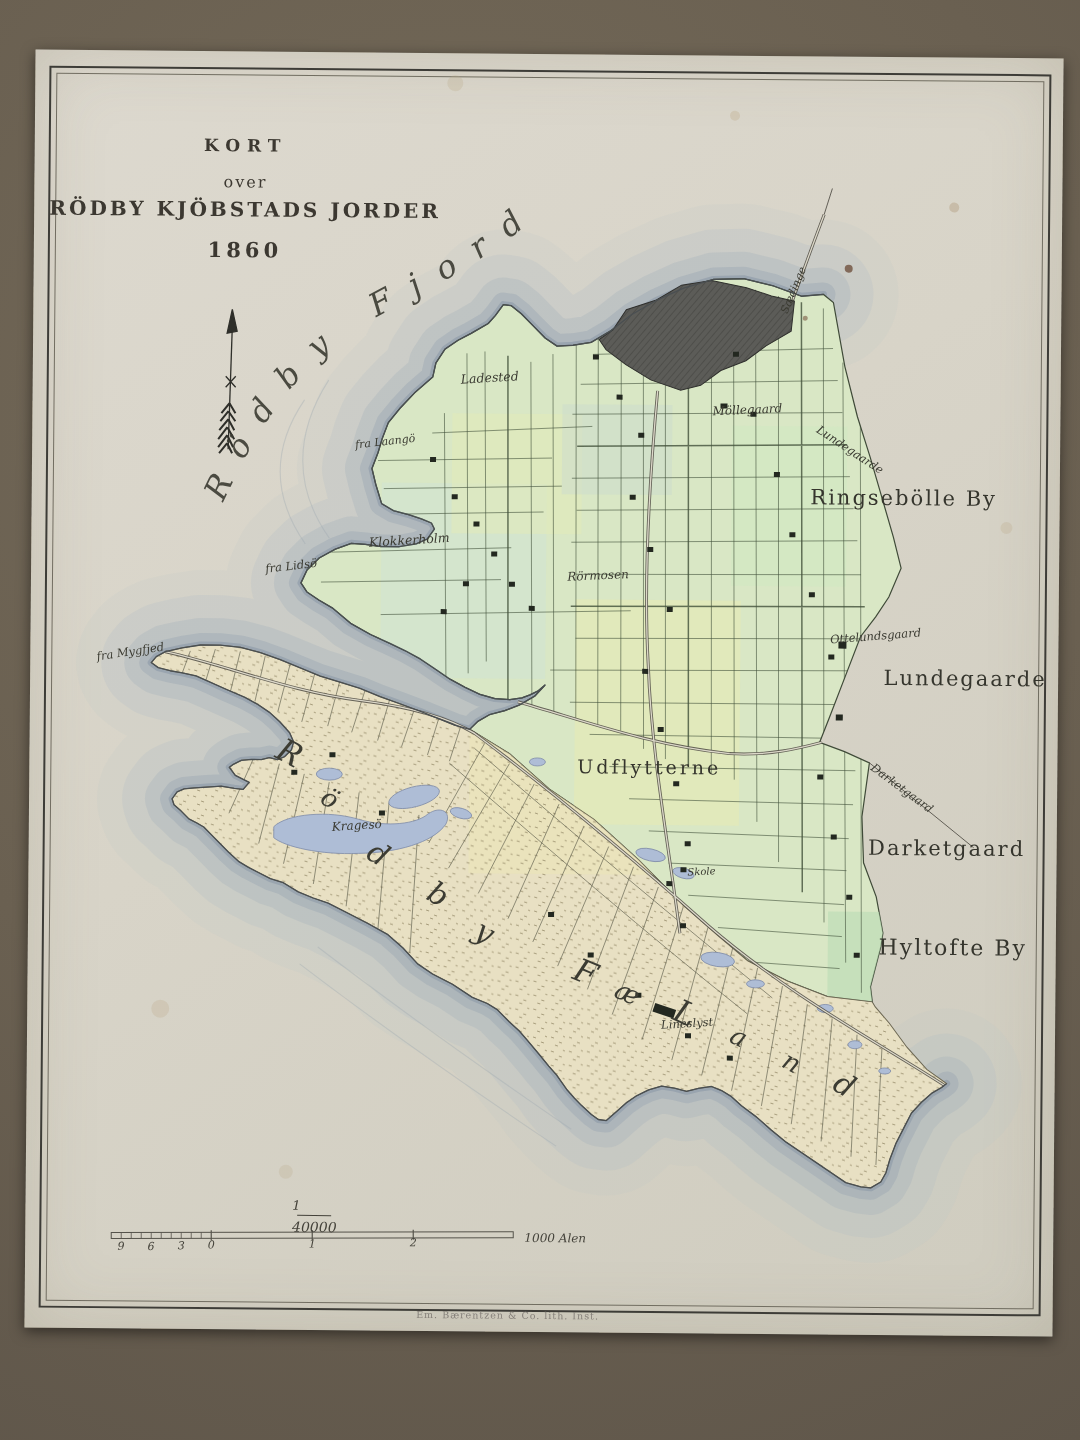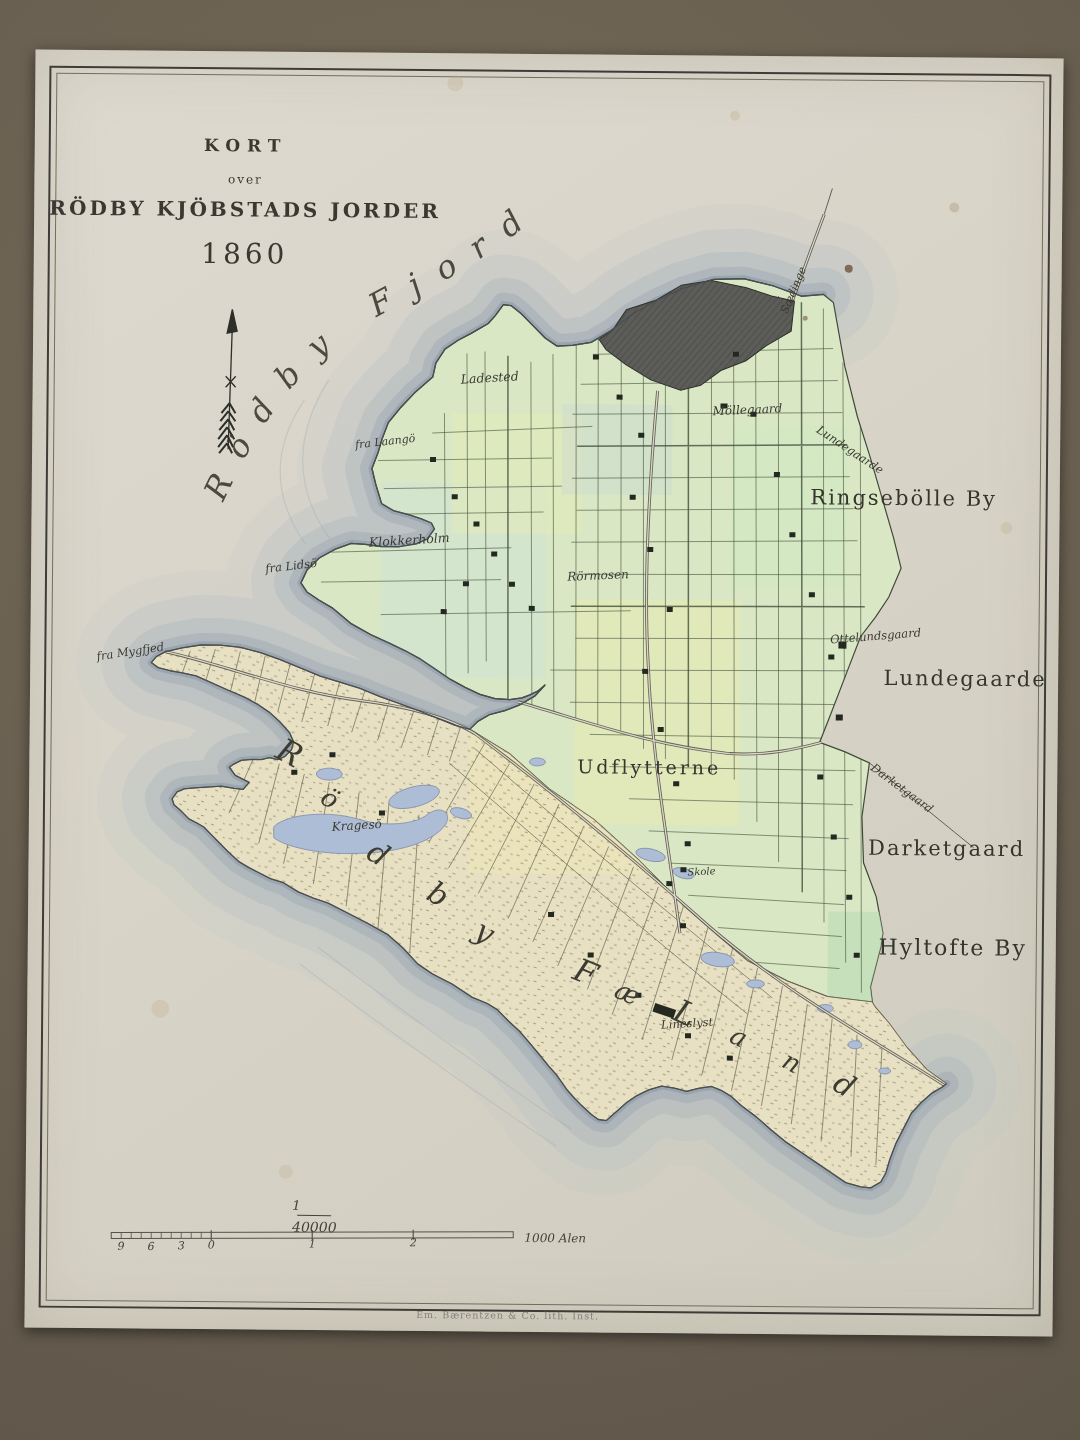--- a/index.html
+++ b/index.html
@@ -15,23 +15,23 @@
     box-shadow:0 4px 14px rgba(0,0,0,.5), inset 0 0 70px rgba(125,112,88,.22);
   }
   .border-outer{position:absolute;left:14px;top:16px;right:12px;bottom:20px;border:2.5px solid #3d3c37;}
   .border-inner{position:absolute;left:21px;top:23px;right:19px;bottom:27px;border:1px solid #716d61;}
   .map-svg{position:absolute;left:0;top:0;width:1028px;height:1278px;}
   .lbl{position:absolute;transform:translate(-50%,-50%);white-space:nowrap;color:#3a3a31;}
   .it{font-style:italic;}
   .big{font-size:21px;letter-spacing:2px;color:#35352d;}
   .t{position:absolute;left:211px;transform:translateX(-50%);color:#3c3831;white-space:nowrap;}
   .t1{top:84px;font-size:17px;font-weight:bold;letter-spacing:7px;}
-  .t2{top:121px;font-size:12px;letter-spacing:2px;}
+  .t2{top:121px;font-size:16px;letter-spacing:2px;}
   .t3{top:146px;font-size:20px;font-weight:bold;letter-spacing:3px;}
-  .t4{top:186px;font-size:28px;font-weight:normal;letter-spacing:4px;}
+  .t4{top:186px;font-size:21px;font-weight:bold;letter-spacing:4px;}
   .spread-letter{position:absolute;font-style:italic;color:#3c3c33;}
   .scale-num{position:absolute;transform:translate(-50%,-50%);font-style:italic;font-size:11px;color:#44423a;}
   .fraction{position:absolute;left:289px;top:1143px;transform:translateX(-50%);text-align:left;color:#44423a;font-style:italic;}
   .fraction .bar{display:block;width:34px;height:1px;background:#44423a;margin:1px auto;}
   .imprint{position:absolute;left:483px;top:1256px;transform:translateX(-50%);font-size:9.5px;color:#86817a;letter-spacing:1px;}
   #letter-layer{position:absolute;inset:0;}
 </style>
 </head>
 <body>
 

